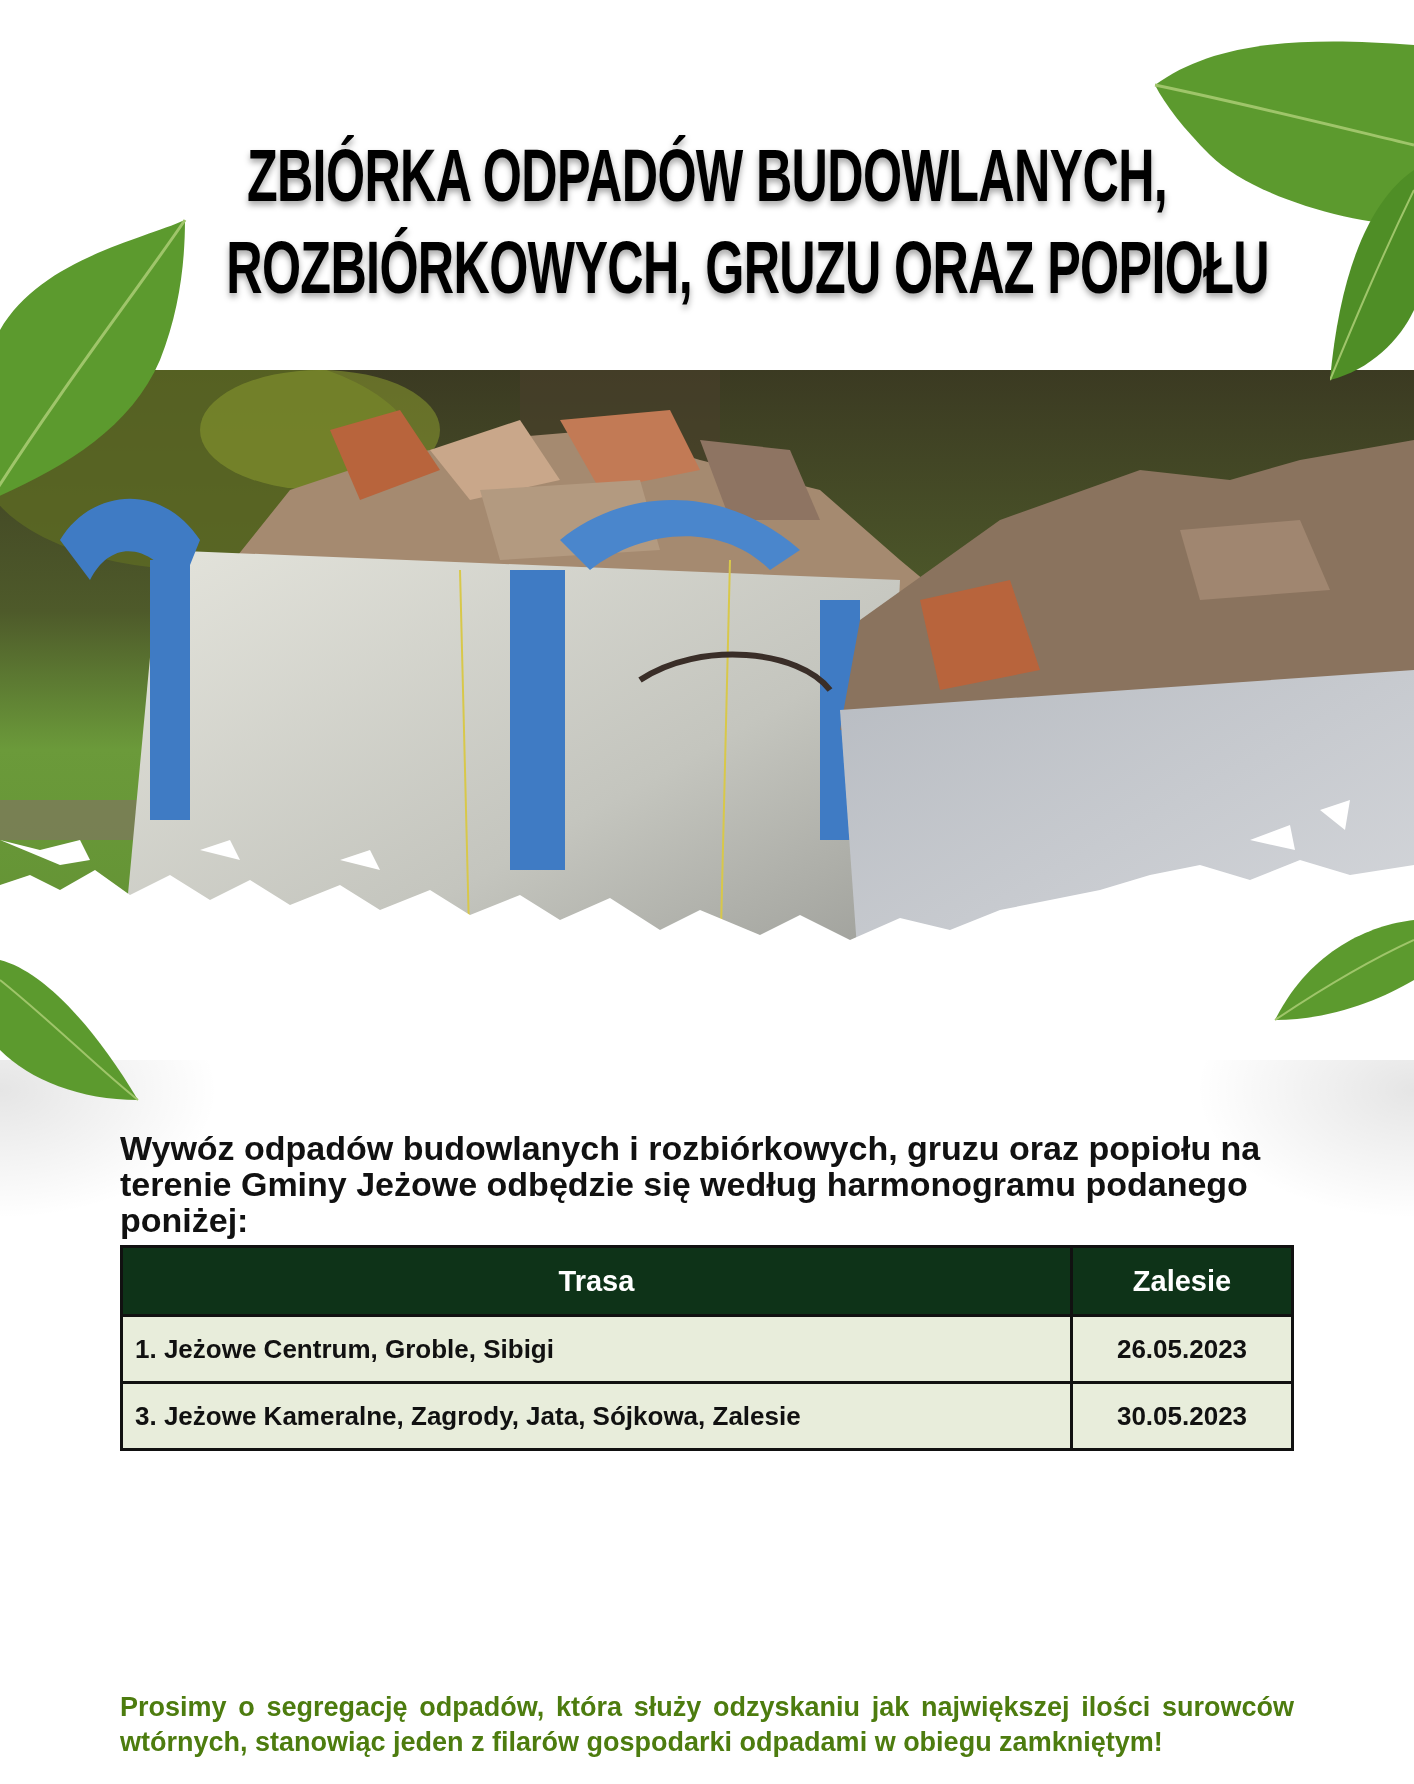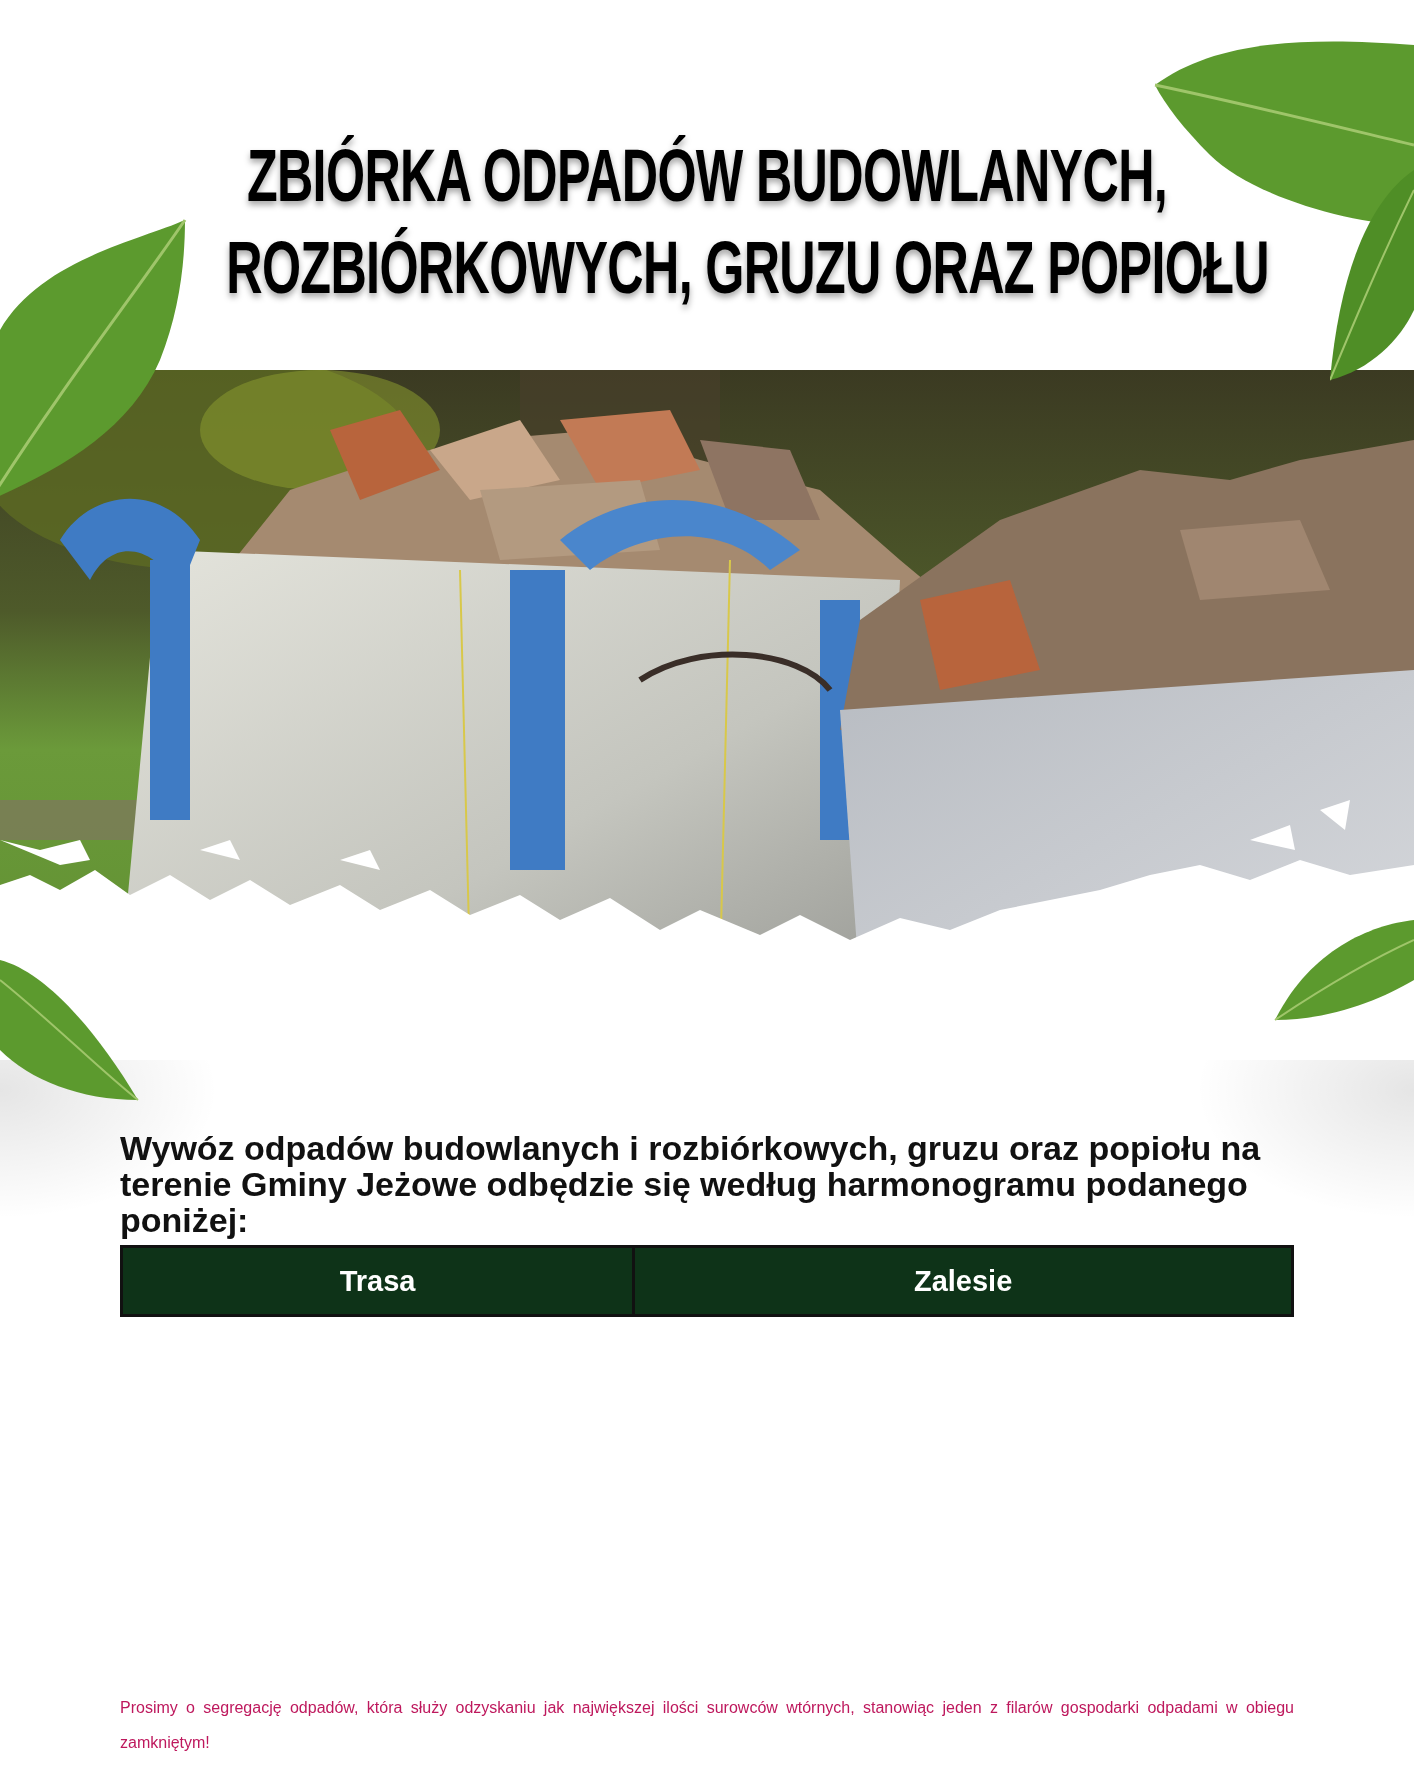--- a/index.html
+++ b/index.html
@@ -32,21 +32,21 @@
   .schedule th { background: #0e3318; color: #ffffff; height: 69px; font-size: 29px; text-align: center; }
   .schedule td { background: #e8eddb; color: #111; padding: 0 12px; line-height: 40px; }
   .schedule td.route { text-align: justify; text-align-last: left; }
   .schedule td.date { text-align: center; width: 221px; }
   .schedule tr.r1 td { height: 67px; }
   .schedule tr.r2 td { height: 107px; }
   .schedule tr.r3 td { height: 67px; }
   .schedule tr.r4 td { height: 106px; }
 
   .footer-note { position: absolute; left: 120px; top: 1690px; width: 1174px;
-    font-size: 16px; font-weight: 400; line-height: 35px; text-align: justify; color: #be185d; z-index: 3; }
+    font-size: 27px; font-weight: 700; line-height: 35px; text-align: justify; color: #4d7c0f; z-index: 3; }
 </style>
 </head>
 <body>
 
 <div class="bg-shade-left"></div>
 <div class="bg-shade-right"></div>
 
 <div class="photo">
   <svg width="1414" height="690" viewBox="0 0 1414 690">
     <defs>
@@ -129,16 +129,24 @@
 <p class="intro">Wywóz odpadów budowlanych i rozbiórkowych, gruzu oraz popiołu na terenie Gminy Jeżowe odbędzie się według harmonogramu podanego poniżej:</p>
 
 <table class="schedule">
   <thead>
     <tr>
       <th>Trasa</th>
       <th>Zalesie</th>
     </tr>
   </thead>
   <tbody>
+    <tr class="r1">
+      <td class="route">1. Jeżowe Centrum, Groble, Sibigi</td>
+      <td class="date">26.05.2023</td>
+    </tr>
+    <tr class="r3">
+      <td class="route">3. Jeżowe Kameralne, Zagrody, Jata, Sójkowa, Zalesie</td>
+      <td class="date">30.05.2023</td>
+    </tr>
   </tbody>
 </table>
 
 <p class="footer-note">Prosimy o segregację odpadów, która służy odzyskaniu jak największej ilości surowców wtórnych, stanowiąc jeden z filarów gospodarki odpadami w obiegu zamkniętym!</p>
 
 </body></html>

